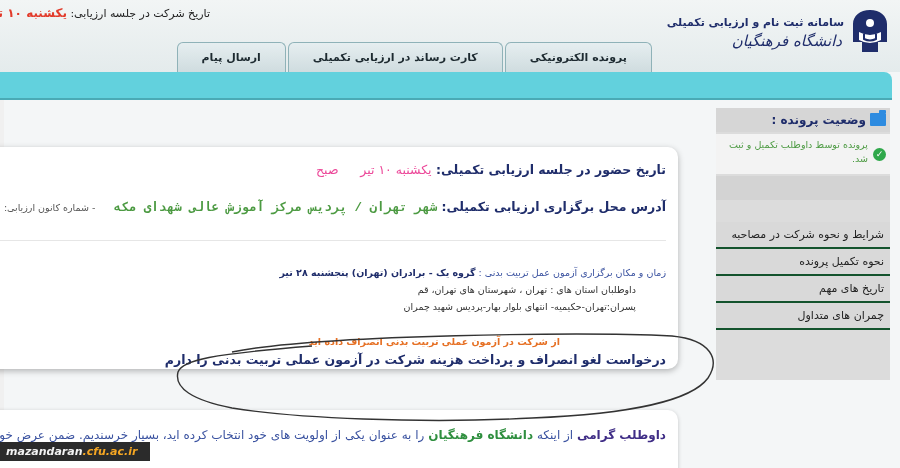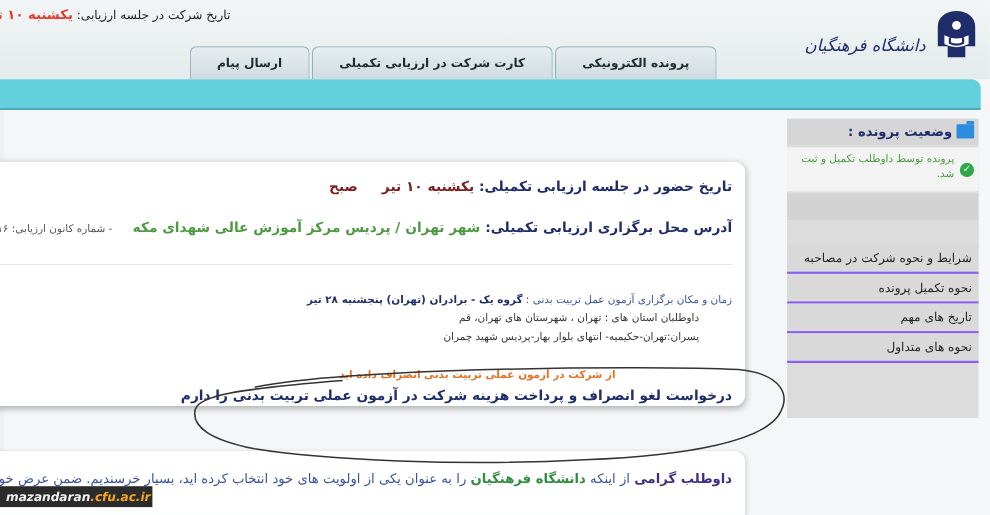--- a/index.html
+++ b/index.html
@@ -53,52 +53,52 @@
     margin: 2px 0 0 0; background: #f3f3f3; height: 40px; position: relative;
     padding: 4px 22px 2px 4px; font-size: 9.5px; color: #4c9a42; line-height: 14px;
   }
   .check-icon {
     position: absolute; right: 4px; top: 14px; width: 13px; height: 13px; border-radius: 50%;
     background: #2fa84a; color: #fff; font-size: 9px; line-height: 13px; text-align: center;
   }
   .sb-gap1 { height: 24px; background: #d3d3d3; margin-top: 2px; }
   .sb-gap2 { height: 22px; background: #dcdcdc; }
   .sb-item {
-    height: 27px; border-bottom: 2px solid #8b5cf6; display: flex; align-items: center;
+    height: 27px; border-bottom: 2px solid #14532d; display: flex; align-items: center;
     padding-right: 6px; font-size: 11px; color: #222; background: #d9d9d9;
   }
   .sb-item:first-of-type { border-top: none; }
   .card1 {
     position: absolute; right: 222px; top: 147px; width: 700px; height: 222px;
     background: #fff; border-radius: 10px;
     box-shadow: 0 2px 6px rgba(0,0,0,0.28);
   }
   .row-date { position: absolute; right: 12px; top: 15px; font-size: 12.5px; font-weight: bold; color: #1f2d6b; white-space: nowrap; }
-  .row-date .val { color: #7f1d1d; font-weight: bold; }
+  .row-date .val { color: #ec4899; font-weight: normal; }
   .row-addr { position: absolute; right: 12px; top: 52px; font-size: 12.5px; font-weight: bold; color: #1f2d6b; white-space: nowrap; }
-  .row-addr .val { color: #4c9a42; font-weight: bold; }
+  .row-addr .val { color: #4c9a42; font-weight: bold; font-family: Liberation Mono, monospace; }
   .row-addr .num { color: #555; font-weight: normal; font-size: 9.5px; margin-right: 14px; }
   .divider { position: absolute; left: 0; right: 12px; top: 93px; height: 1px; background: #e6e6e6; }
   .exam-block { position: absolute; right: 12px; top: 117px; font-size: 9.5px; line-height: 17px; color: #333; white-space: nowrap; }
   .exam-title { color: #3a52a0; text-align: center; }
   .exam-title b { color: #1f2d6b; }
   .exam-line { padding-right: 30px; }
   .withdraw-note { position: absolute; right: 118px; top: 189px; font-size: 9.5px; color: #e67024; white-space: nowrap; font-weight: bold; }
   .withdraw-link { position: absolute; right: 12px; top: 205px; font-size: 12.5px; font-weight: bold; color: #1f2d6b; white-space: nowrap; }
   .card2 {
     position: absolute; right: 222px; top: 410px; width: 700px; height: 70px;
     background: #fff; border-radius: 10px; box-shadow: 0 1px 4px rgba(0,0,0,0.2);
   }
   .welcome1 { position: absolute; right: 12px; top: 18px; font-size: 12px; color: #3a52a0; white-space: nowrap; }
   .welcome1 b.purple { color: #3f2d86; }
   .welcome1 b.green { color: #2f8f3f; }
   .welcome2 { position: absolute; right: 12px; top: 44px; font-size: 11px; color: #333; white-space: nowrap; }
   .annotation { position: absolute; left: 172px; top: 330px; width: 546px; height: 92px; pointer-events: none; }
   .watermark {
-    position: absolute; left: 0; top: 442px; width: 139px; height: 19px; background: #2b2b2b;
+    position: absolute; left: 0; top: 442px; width: 150px; height: 19px; background: #2b2b2b;
     direction: ltr; font-size: 11px; font-style: italic; font-weight: bold; padding-left: 6px; line-height: 19px;
   }
   .watermark .w1 { color: #f2f2f2; }
   .watermark .w2 { color: #f5a623; }
   .left-scroll { position: absolute; left: 0; top: 100px; width: 4px; height: 368px; background: #f0f0f0; }
 </style>
 </head>
 <body>
 
 <div class="header">
@@ -107,25 +107,26 @@
     <span class="hl">یکشنبه ۱۰ تیر</span>
     
   </div>
   <div class="logo-wrap">
     <svg class="logo-icon" viewBox="0 0 40 48">
       <path d="M20 2 C10 2 3 8 3 16 L3 34 L12 34 L12 44 L28 44 L28 34 L37 34 L37 16 C37 8 30 2 20 2 Z" fill="#1f2d6b"></path>
       <circle cx="20" cy="15" r="4" fill="#fff"></circle>
       <path d="M9 24 Q20 30 31 24 L31 32 Q20 38 9 32 Z" fill="#fff"></path>
       <path d="M14 26 L14 31 Q20 34 26 31 L26 26" fill="none" stroke="#1f2d6b" stroke-width="2"></path>
     </svg>
+    <div class="logo-title">سامانه ثبت نام و ارزیابی تکمیلی</div>
     <div class="logo-sub">دانشگاه فرهنگیان</div>
   </div>
   <div class="tabs">
     <div class="tab">پرونده الکترونیکی</div>
-    <div class="tab">کارت شرکت در ارزیابی تکمیلی</div>
+    <div class="tab">کارت رساند در ارزیابی تکمیلی</div>
     <div class="tab">ارسال پیام</div>
   </div>
 </div>
 
 <div class="teal-bar"></div>
 <div class="left-scroll"></div>
 
 <div class="sidebar">
   <div class="sb-head">
     <span class="folder-icon"></span>
@@ -133,21 +134,21 @@
   </div>
   <div class="sb-status">
     <span class="check-icon">✓</span>
     <span>پرونده توسط داوطلب تکمیل و ثبت شد.</span>
   </div>
   <div class="sb-gap1"></div>
   <div class="sb-gap2"></div>
   <div class="sb-item">شرایط و نحوه شرکت در مصاحبه</div>
   <div class="sb-item">نحوه تکمیل پرونده</div>
   <div class="sb-item">تاریخ های مهم</div>
-  <div class="sb-item">نحوه های متداول</div>
+  <div class="sb-item">چمران های متداول</div>
 </div>
 
 <div class="card1">
   <div class="row-date">
     <span>تاریخ حضور در جلسه ارزیابی تکمیلی:</span>
     <span class="val">یکشنبه ۱۰ تیر</span>
     &nbsp;&nbsp;&nbsp;
     <span class="val">صبح</span>
   </div>
   <div class="row-addr">

